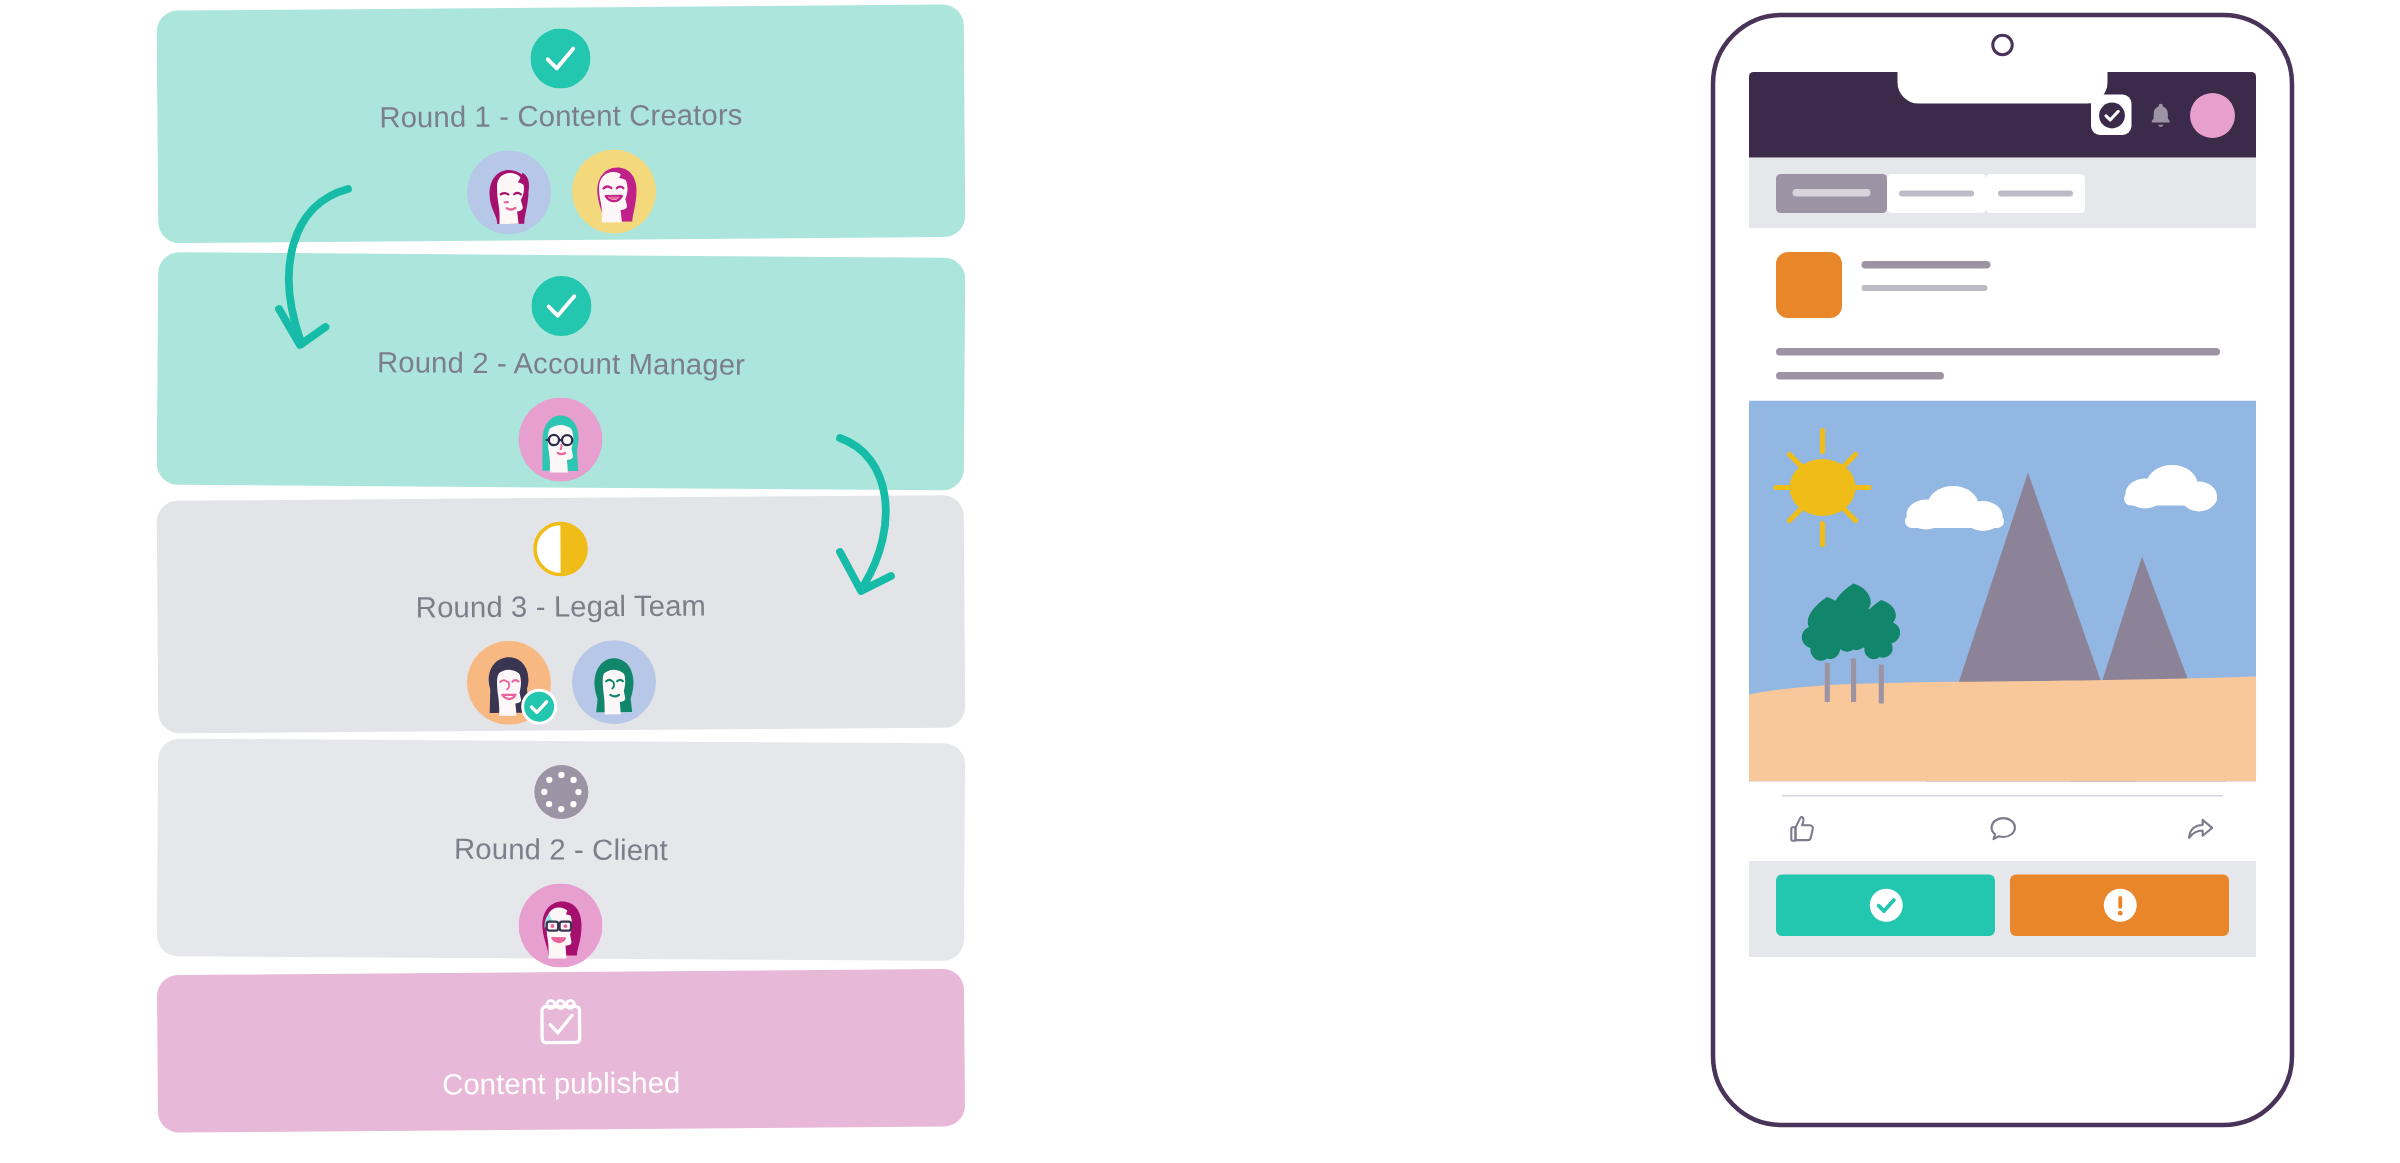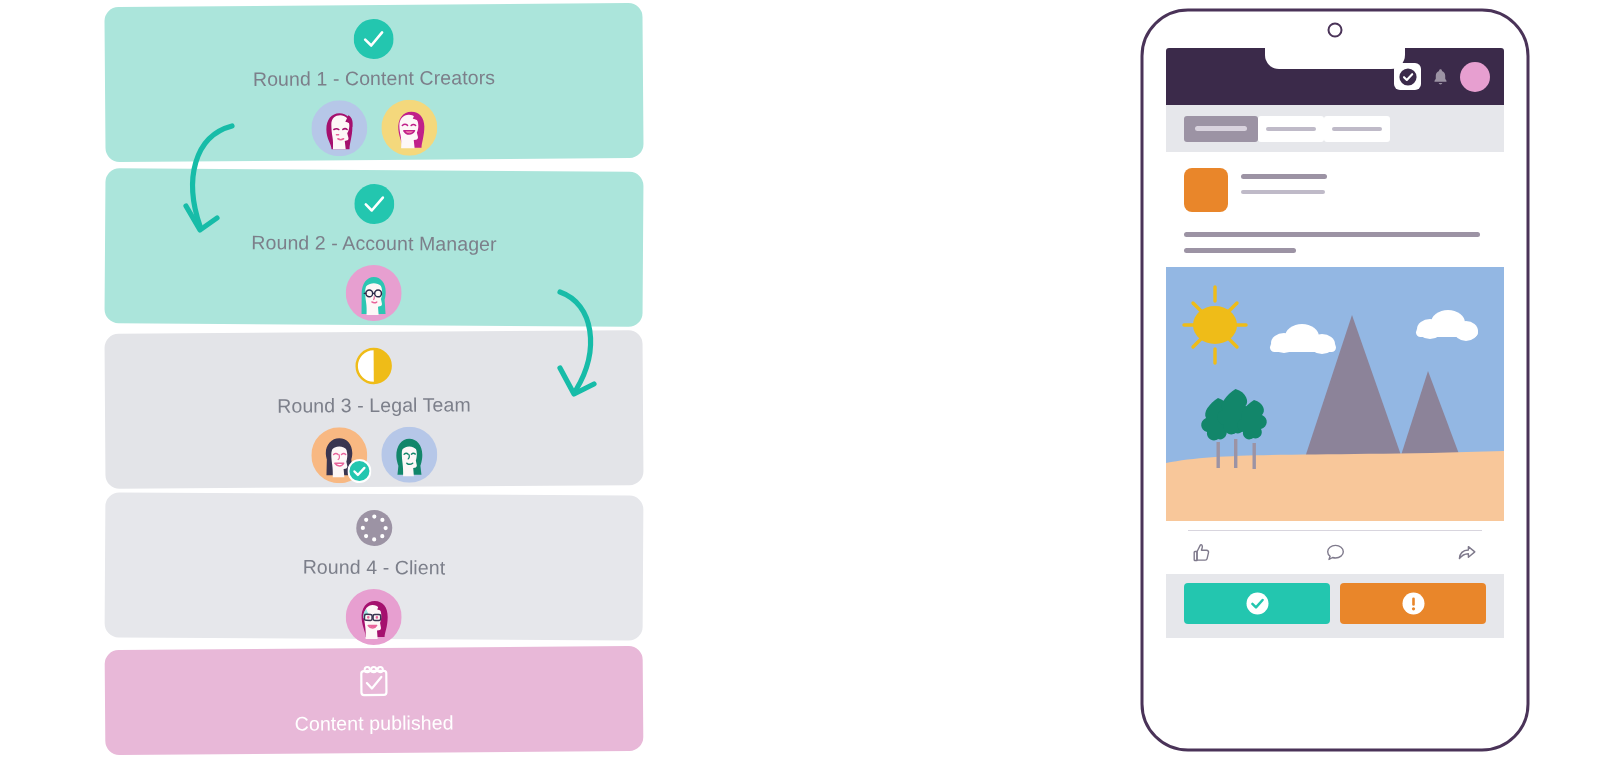--- a/index.html
+++ b/index.html
@@ -237,21 +237,21 @@
             <circle cx="20" cy="8.6" r="2.1"></circle>
             <circle cx="28.1" cy="11.9" r="2.1"></circle>
             <circle cx="31.4" cy="20" r="2.1"></circle>
             <circle cx="28.1" cy="28.1" r="2.1"></circle>
             <circle cx="20" cy="31.4" r="2.1"></circle>
             <circle cx="11.9" cy="28.1" r="2.1"></circle>
             <circle cx="8.6" cy="20" r="2.1"></circle>
             <circle cx="11.9" cy="11.9" r="2.1"></circle>
           </g>
         </svg>
-        <div class="band-label">Round 4 - Client</div>
+        <div class="band-label">Round 2 - Client</div>
         <div class="avatars">
           <div class="avatar-wrap">
             <svg class="avatar" viewBox="0 0 56 56">
               <circle cx="28" cy="28" r="28" fill="#E79FD0"></circle>
               <path d="M16 30c-1-11 5-18 13-18s13 6 13 16-3 16-3 20H20c0-5-3-9-4-18z" fill="#A5106E"></path>
               <path d="M18.5 27c0-7 3.6-11 8.3-11 5.5 0 8.8 4 8.8 11 0 4-1.2 7-1.2 7l.9 4.4c.3 1.5-.6 2.6-2.1 2.8l-1.8.3.7 8.5H20c.3-5 .1-9-.5-13-.6-3.4-1-6.8-1-10z" fill="#FDF7F7"></path>
               <path d="M33.5 14.5c5 2 7.5 6.5 7 12.5-2-4-5.5-6-9-6.5 1-2 1.6-4 2-6z" fill="#A5106E"></path>
               <path d="M20.5 20c-2.5 2.5-3.5 6-3 10 1.5-3 3.5-4.5 5.5-5-1.2-1.6-2-3.3-2.5-5z" fill="#9EE6E0"></path>
               <rect x="18.8" y="25.4" width="7.6" height="6" rx="1.6" fill="none" stroke="#3A3550" stroke-width="1.5"></rect>
               <rect x="27.4" y="25.4" width="7.6" height="6" rx="1.6" fill="none" stroke="#3A3550" stroke-width="1.5"></rect>

